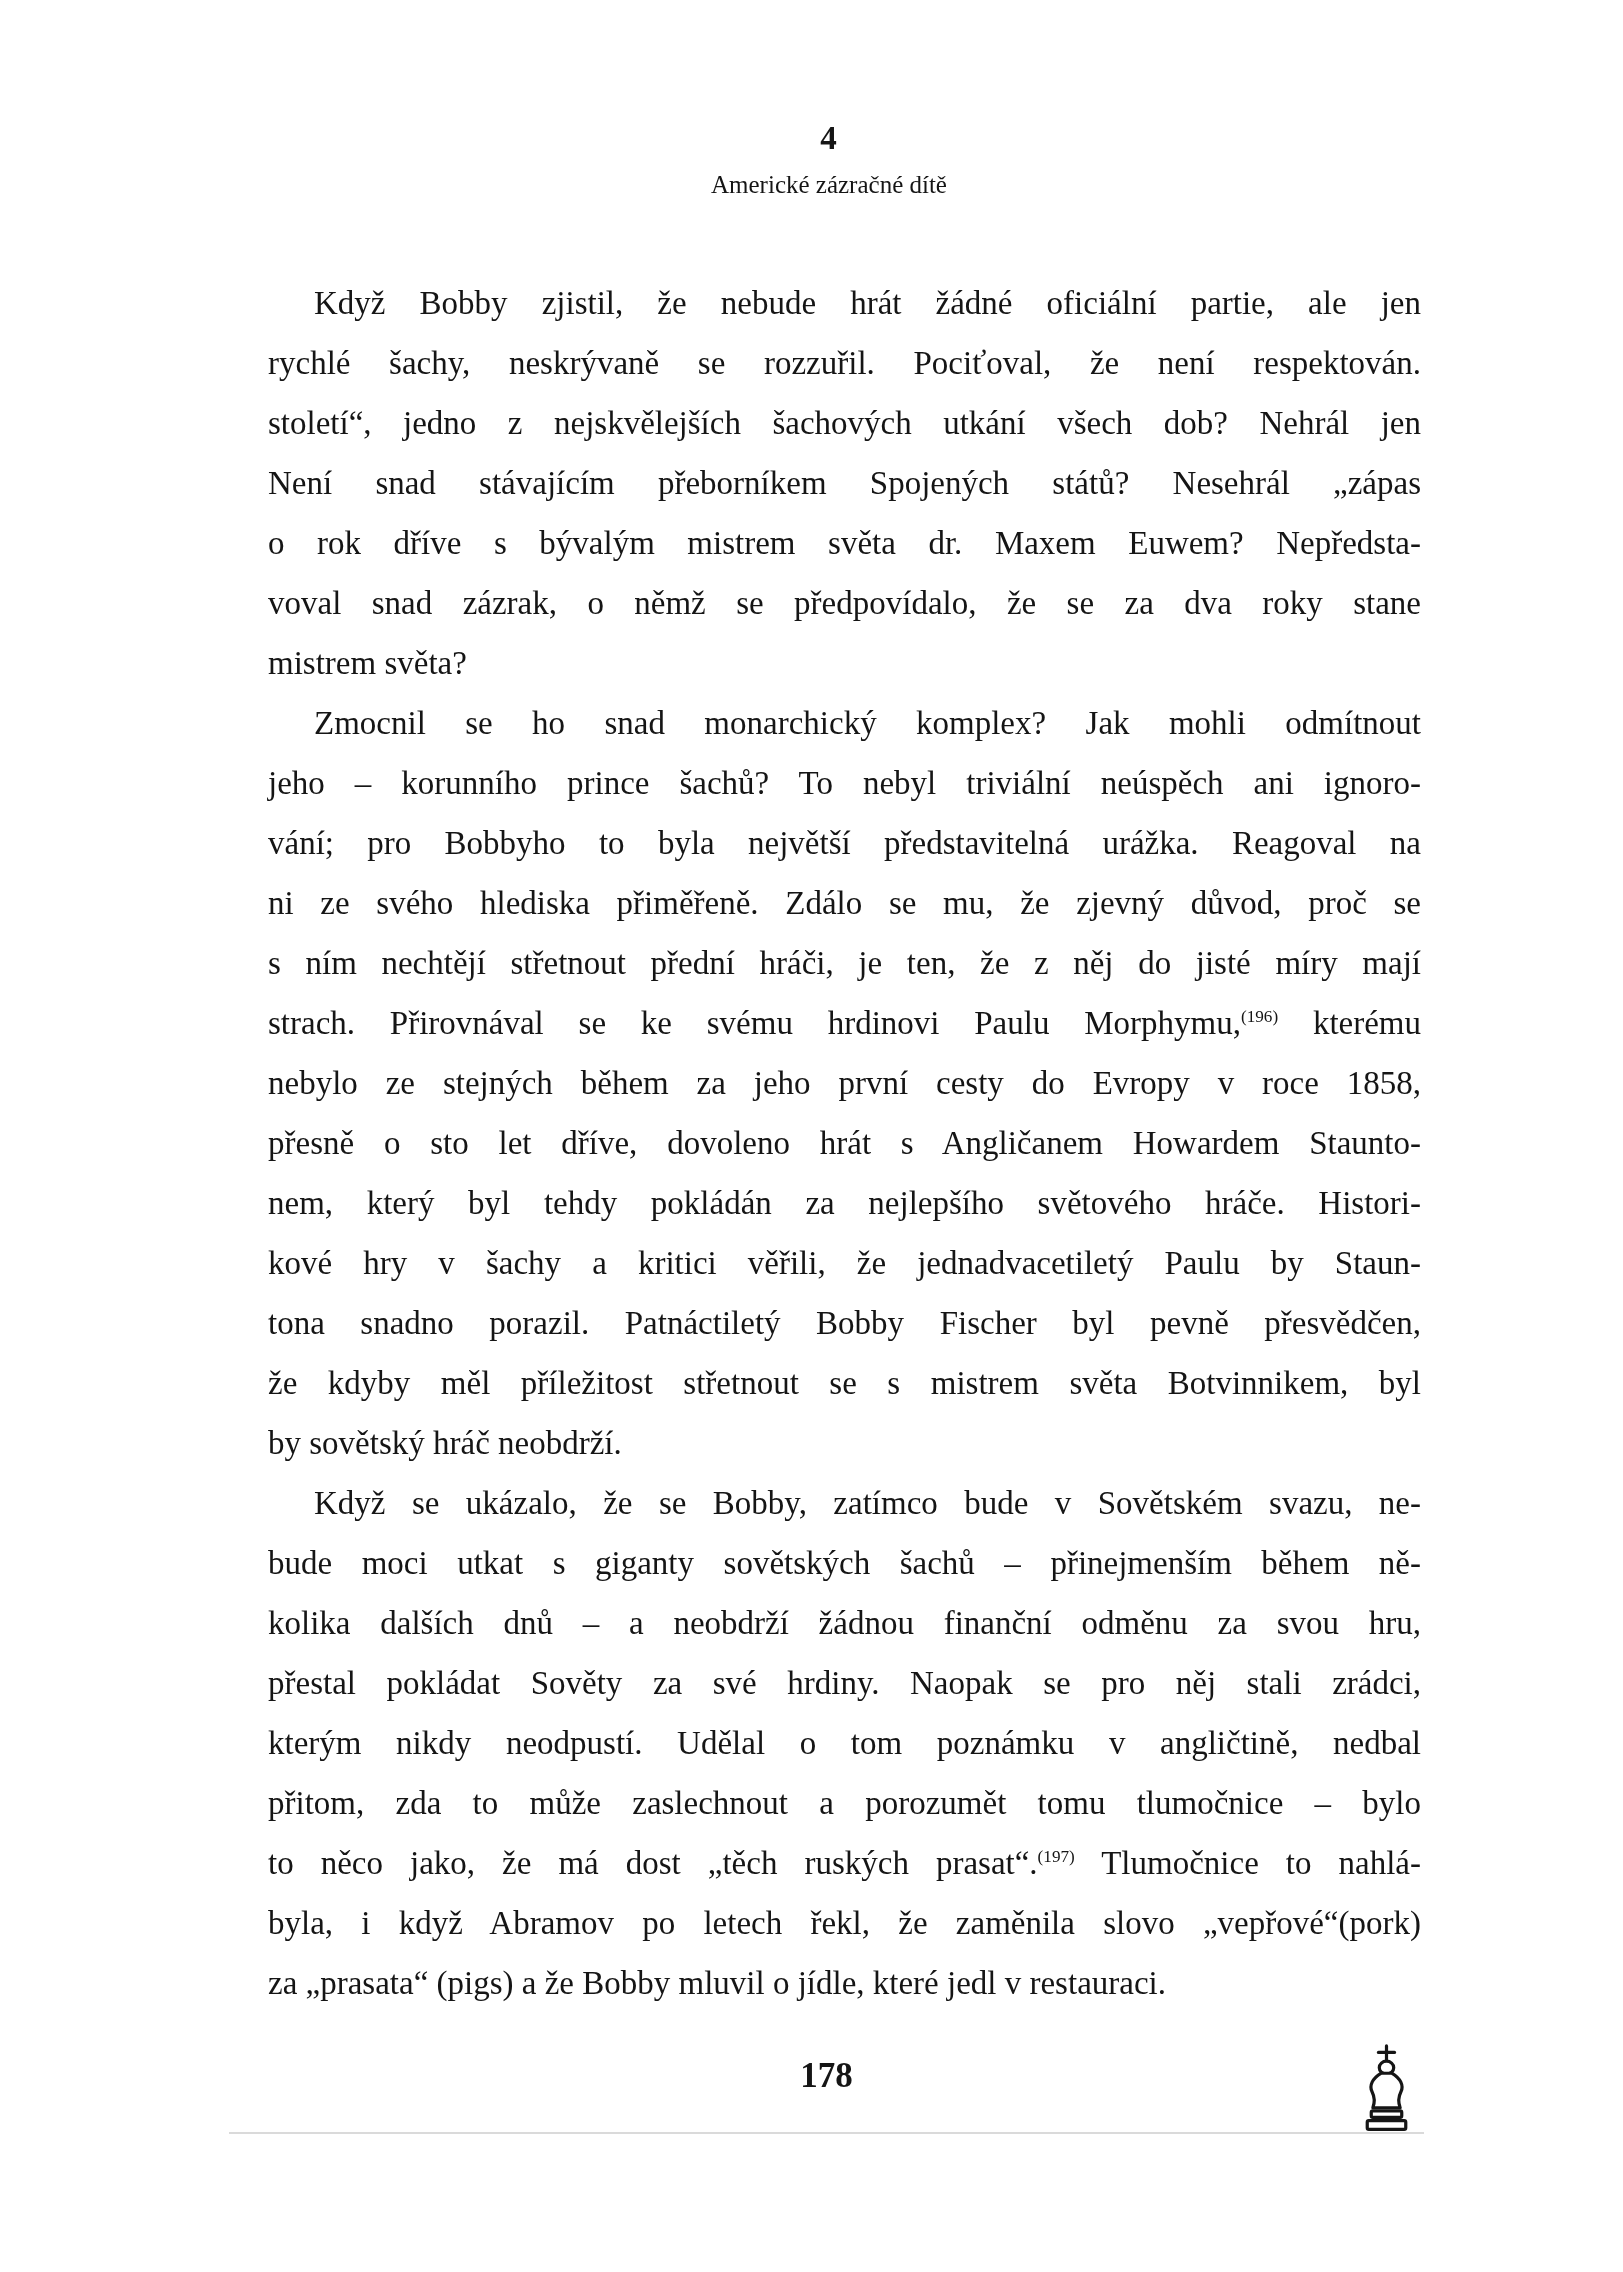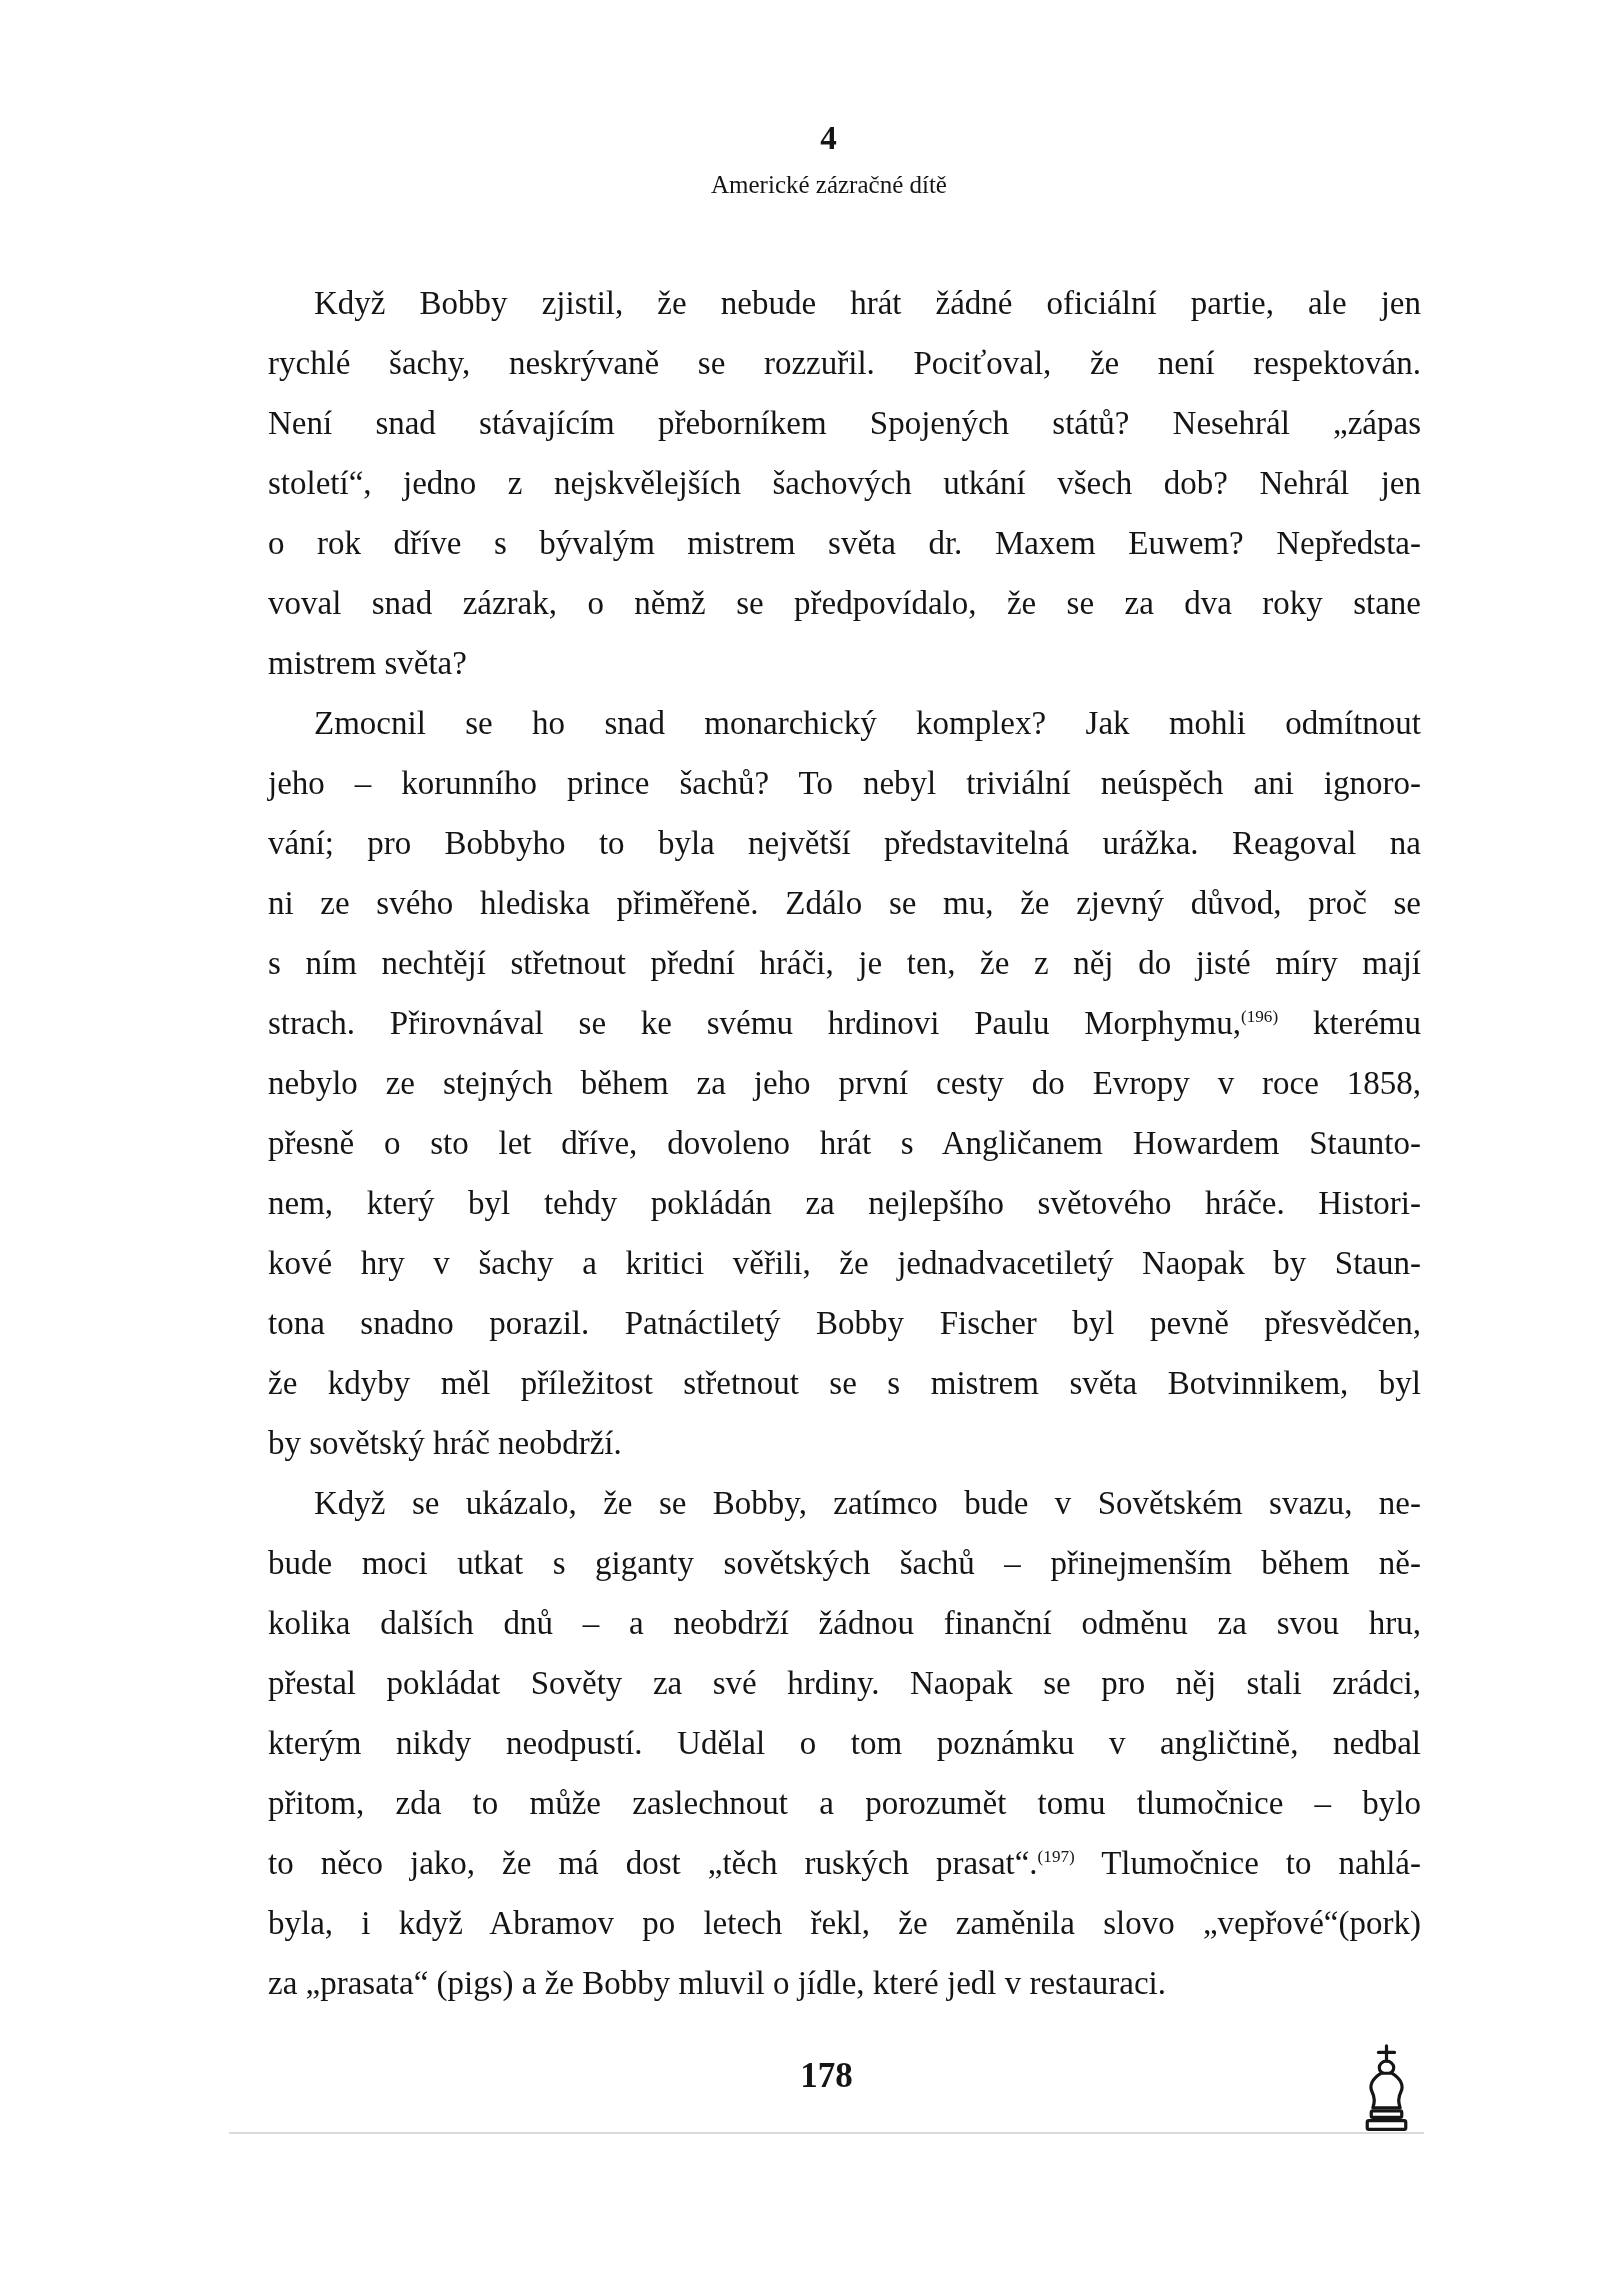--- a/index.html
+++ b/index.html
@@ -96,37 +96,37 @@
 
   <header class="page-header">
     <div class="chapter-number">4</div>
     <div class="chapter-title">Americké zázračné dítě</div>
   </header>
 
   <main class="body-text">
       <div class="paragraph">
         <div class="line first"><span>Když Bobby zjistil, že nebude hrát žádné oficiální partie, ale jen</span></div>
         <div class="line"><span>rychlé šachy, neskrývaně se rozzuřil. Pociťoval, že není respektován.</span></div>
+        <div class="line"><span>století“, jedno z nejskvělejších šachových utkání všech dob? Nehrál jen</span></div>
         <div class="line"><span>Není snad stávajícím přeborníkem Spojených států? Nesehrál „zápas</span></div>
-        <div class="line"><span>století“, jedno z nejskvělejších šachových utkání všech dob? Nehrál jen</span></div>
         <div class="line"><span>o rok dříve s bývalým mistrem světa dr. Maxem Euwem? Nepředsta-</span></div>
         <div class="line"><span>voval snad zázrak, o němž se předpovídalo, že se za dva roky stane</span></div>
         <div class="line last"><span>mistrem světa?</span></div>
       </div>
       <div class="paragraph">
         <div class="line first"><span>Zmocnil se ho snad monarchický komplex? Jak mohli odmítnout</span></div>
         <div class="line"><span>jeho – korunního prince šachů? To nebyl triviální neúspěch ani ignoro-</span></div>
         <div class="line"><span>vání; pro Bobbyho to byla největší představitelná urážka. Reagoval na</span></div>
         <div class="line"><span>ni ze svého hlediska přiměřeně. Zdálo se mu, že zjevný důvod, proč se</span></div>
         <div class="line"><span>s ním nechtějí střetnout přední hráči, je ten, že z něj do jisté míry mají</span></div>
         <div class="line"><span>strach. Přirovnával se ke svému hrdinovi Paulu Morphymu,</span><sup class="fnref">(196)</sup><span> kterému</span></div>
         <div class="line"><span>nebylo ze stejných během za jeho první cesty do Evropy v roce 1858,</span></div>
         <div class="line"><span>přesně o sto let dříve, dovoleno hrát s Angličanem Howardem Staunto-</span></div>
         <div class="line"><span>nem, který byl tehdy pokládán za nejlepšího světového hráče. Histori-</span></div>
-        <div class="line"><span>kové hry v šachy a kritici věřili, že jednadvacetiletý Naopak by Staun-</span></div>
+        <div class="line"><span>kové hry v šachy a kritici věřili, že jednadvacetiletý Paulu by Staun-</span></div>
         <div class="line"><span>tona snadno porazil. Patnáctiletý Bobby Fischer byl pevně přesvědčen,</span></div>
         <div class="line"><span>že kdyby měl příležitost střetnout se s mistrem světa Botvinnikem, byl</span></div>
         <div class="line last"><span>by sovětský hráč neobdrží.</span></div>
       </div>
       <div class="paragraph">
         <div class="line first"><span>Když se ukázalo, že se Bobby, zatímco bude v Sovětském svazu, ne-</span></div>
         <div class="line"><span>bude moci utkat s giganty sovětských šachů – přinejmenším během ně-</span></div>
         <div class="line"><span>kolika dalších dnů – a neobdrží žádnou finanční odměnu za svou hru,</span></div>
         <div class="line"><span>přestal pokládat Sověty za své hrdiny. Naopak se pro něj stali zrádci,</span></div>
         <div class="line"><span>kterým nikdy neodpustí. Udělal o tom poznámku v angličtině, nedbal</span></div>

